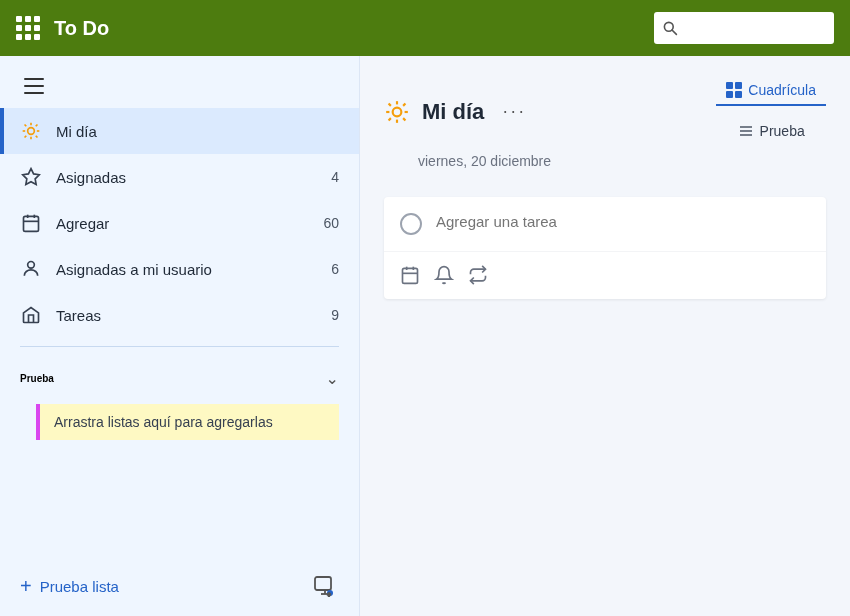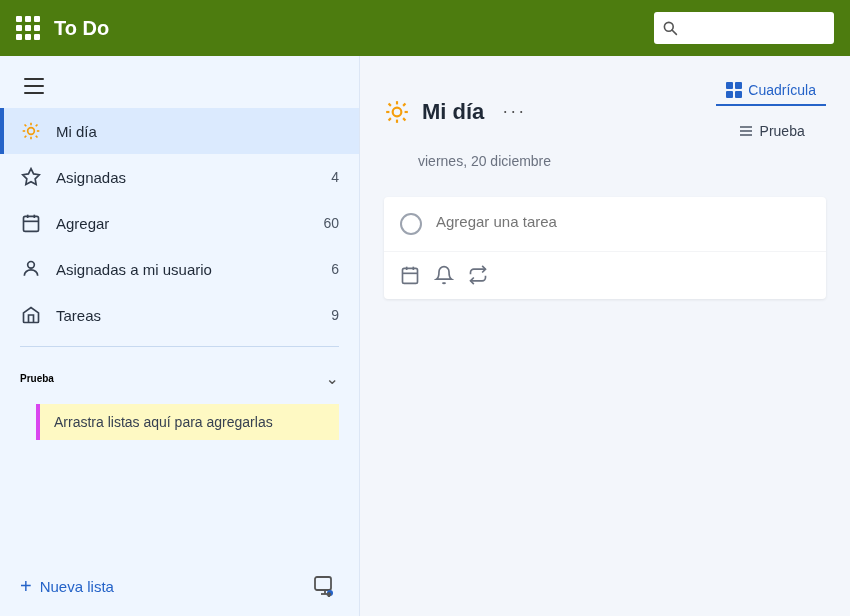--- a/index.html
+++ b/index.html
@@ -414,21 +414,21 @@
       <div class="drag-hint-wrapper">
         <div class="drag-hint">
           <span>Arrastra listas aquí para agregarlas</span>
         </div>
       </div>
     </nav>
 
     <div class="sidebar-bottom">
       <button class="new-list-btn">
         <span class="new-list-icon">+</span>
-        <span>Nueva lista</span>
+        <span>Prueba lista</span>
       </button>
       <div class="list-share-icon">
         <svg width="24" height="24" viewBox="0 0 24 24" fill="none" stroke="#555" stroke-width="1.8">
           <rect x="2" y="3" width="16" height="13" rx="2"></rect>
           <path d="M8 20h8"></path>
           <path d="M12 16v4"></path>
           <circle cx="17" cy="19" r="3" fill="#2563C8" stroke="none"></circle>
           <text x="14.5" y="21.5" font-size="5" fill="white" font-weight="bold">+</text>
         </svg>
       </div>

